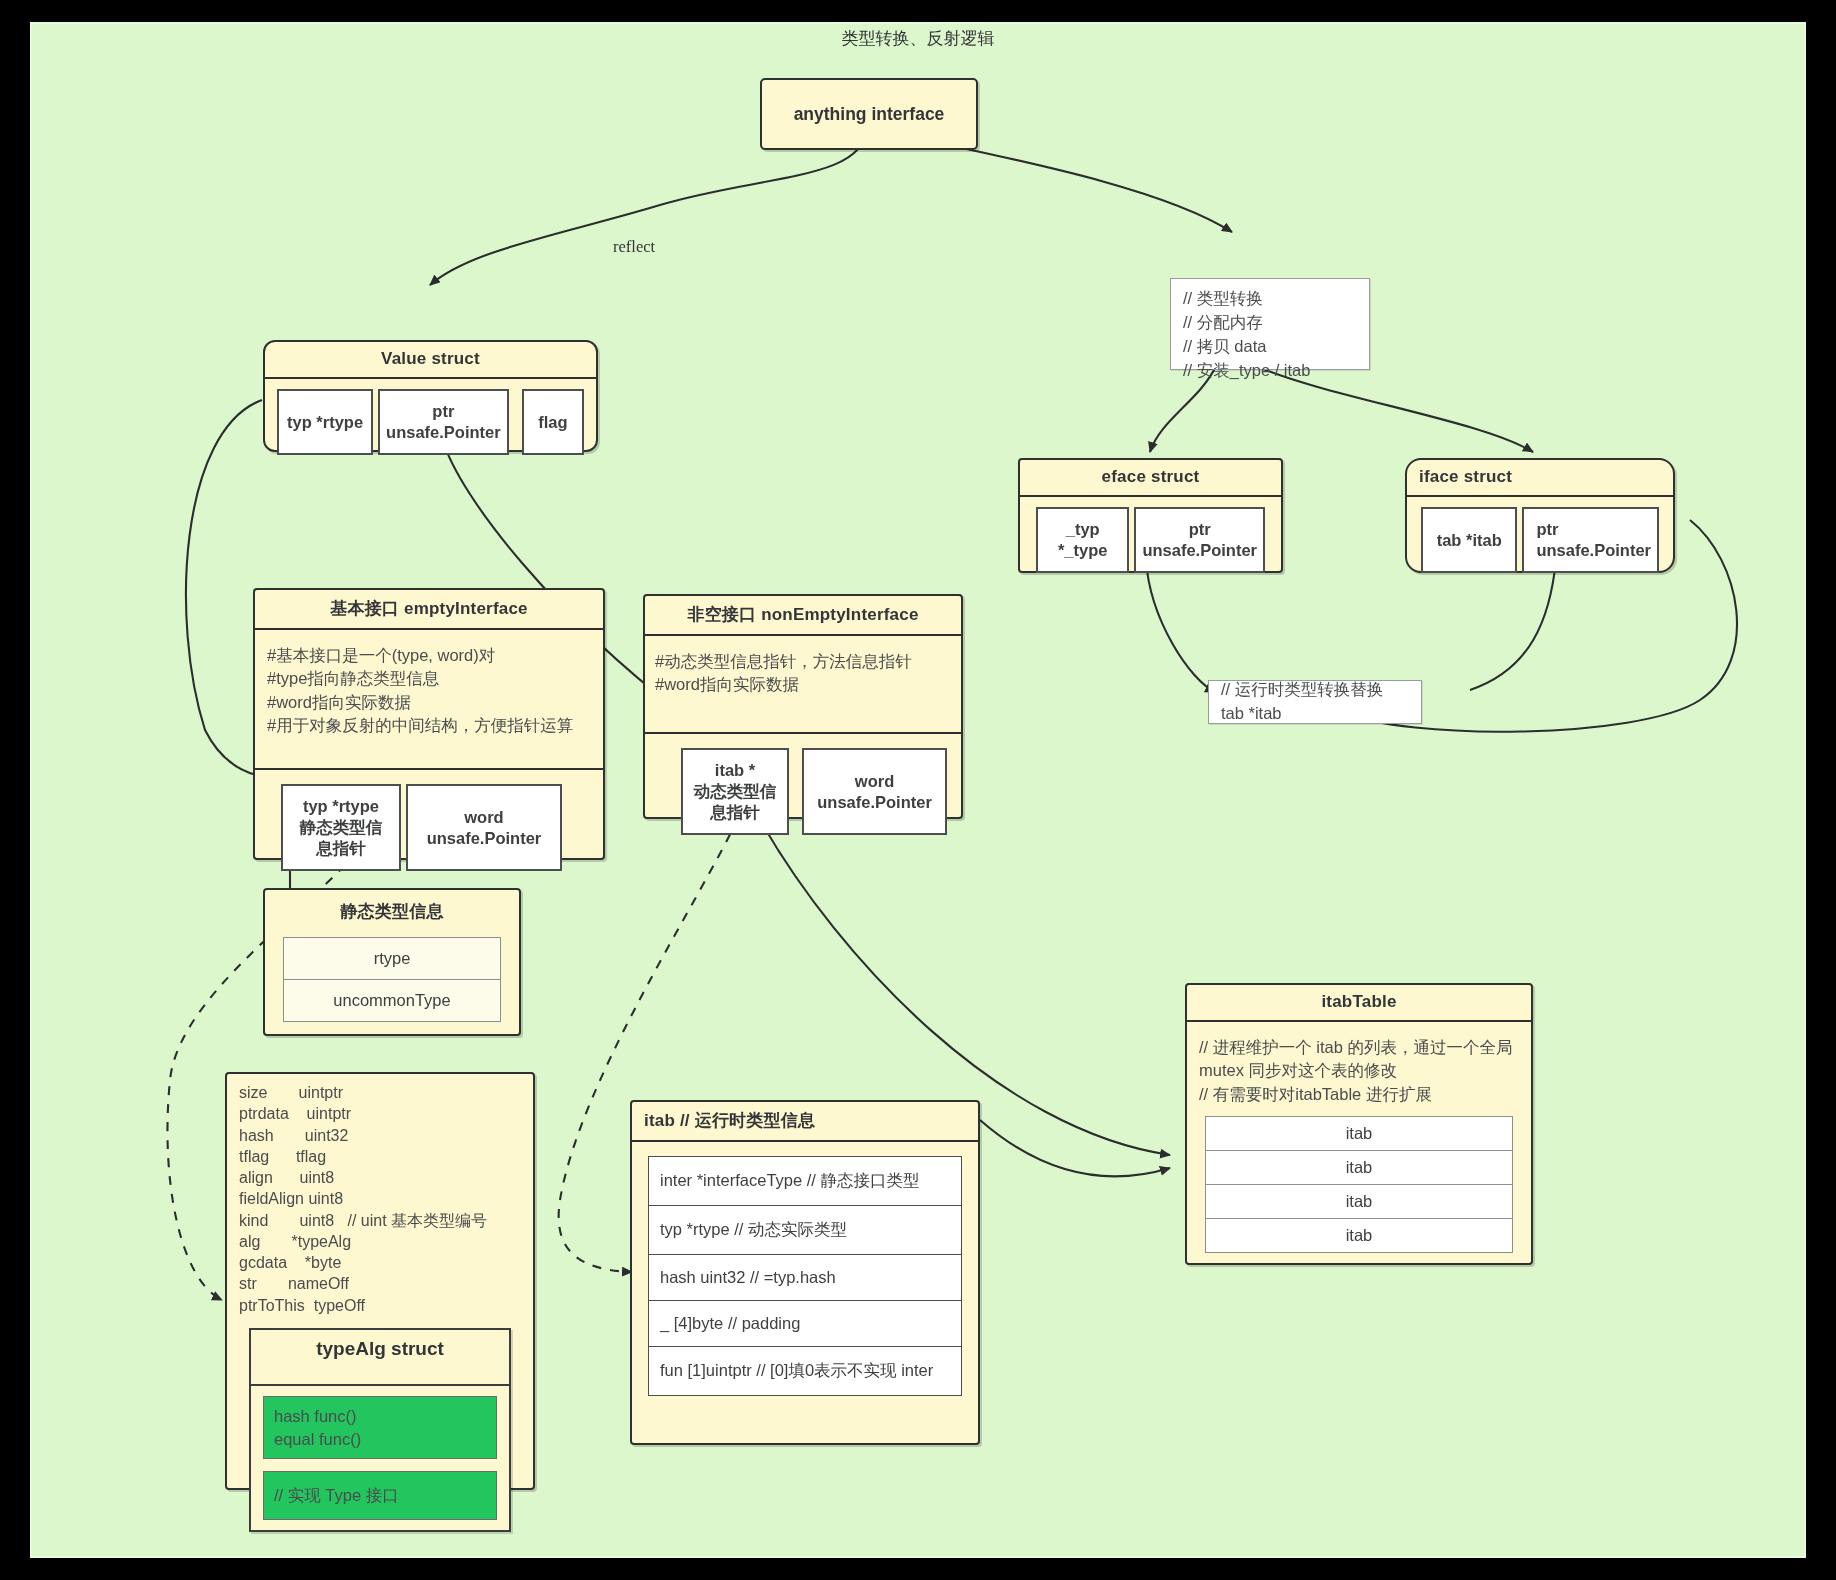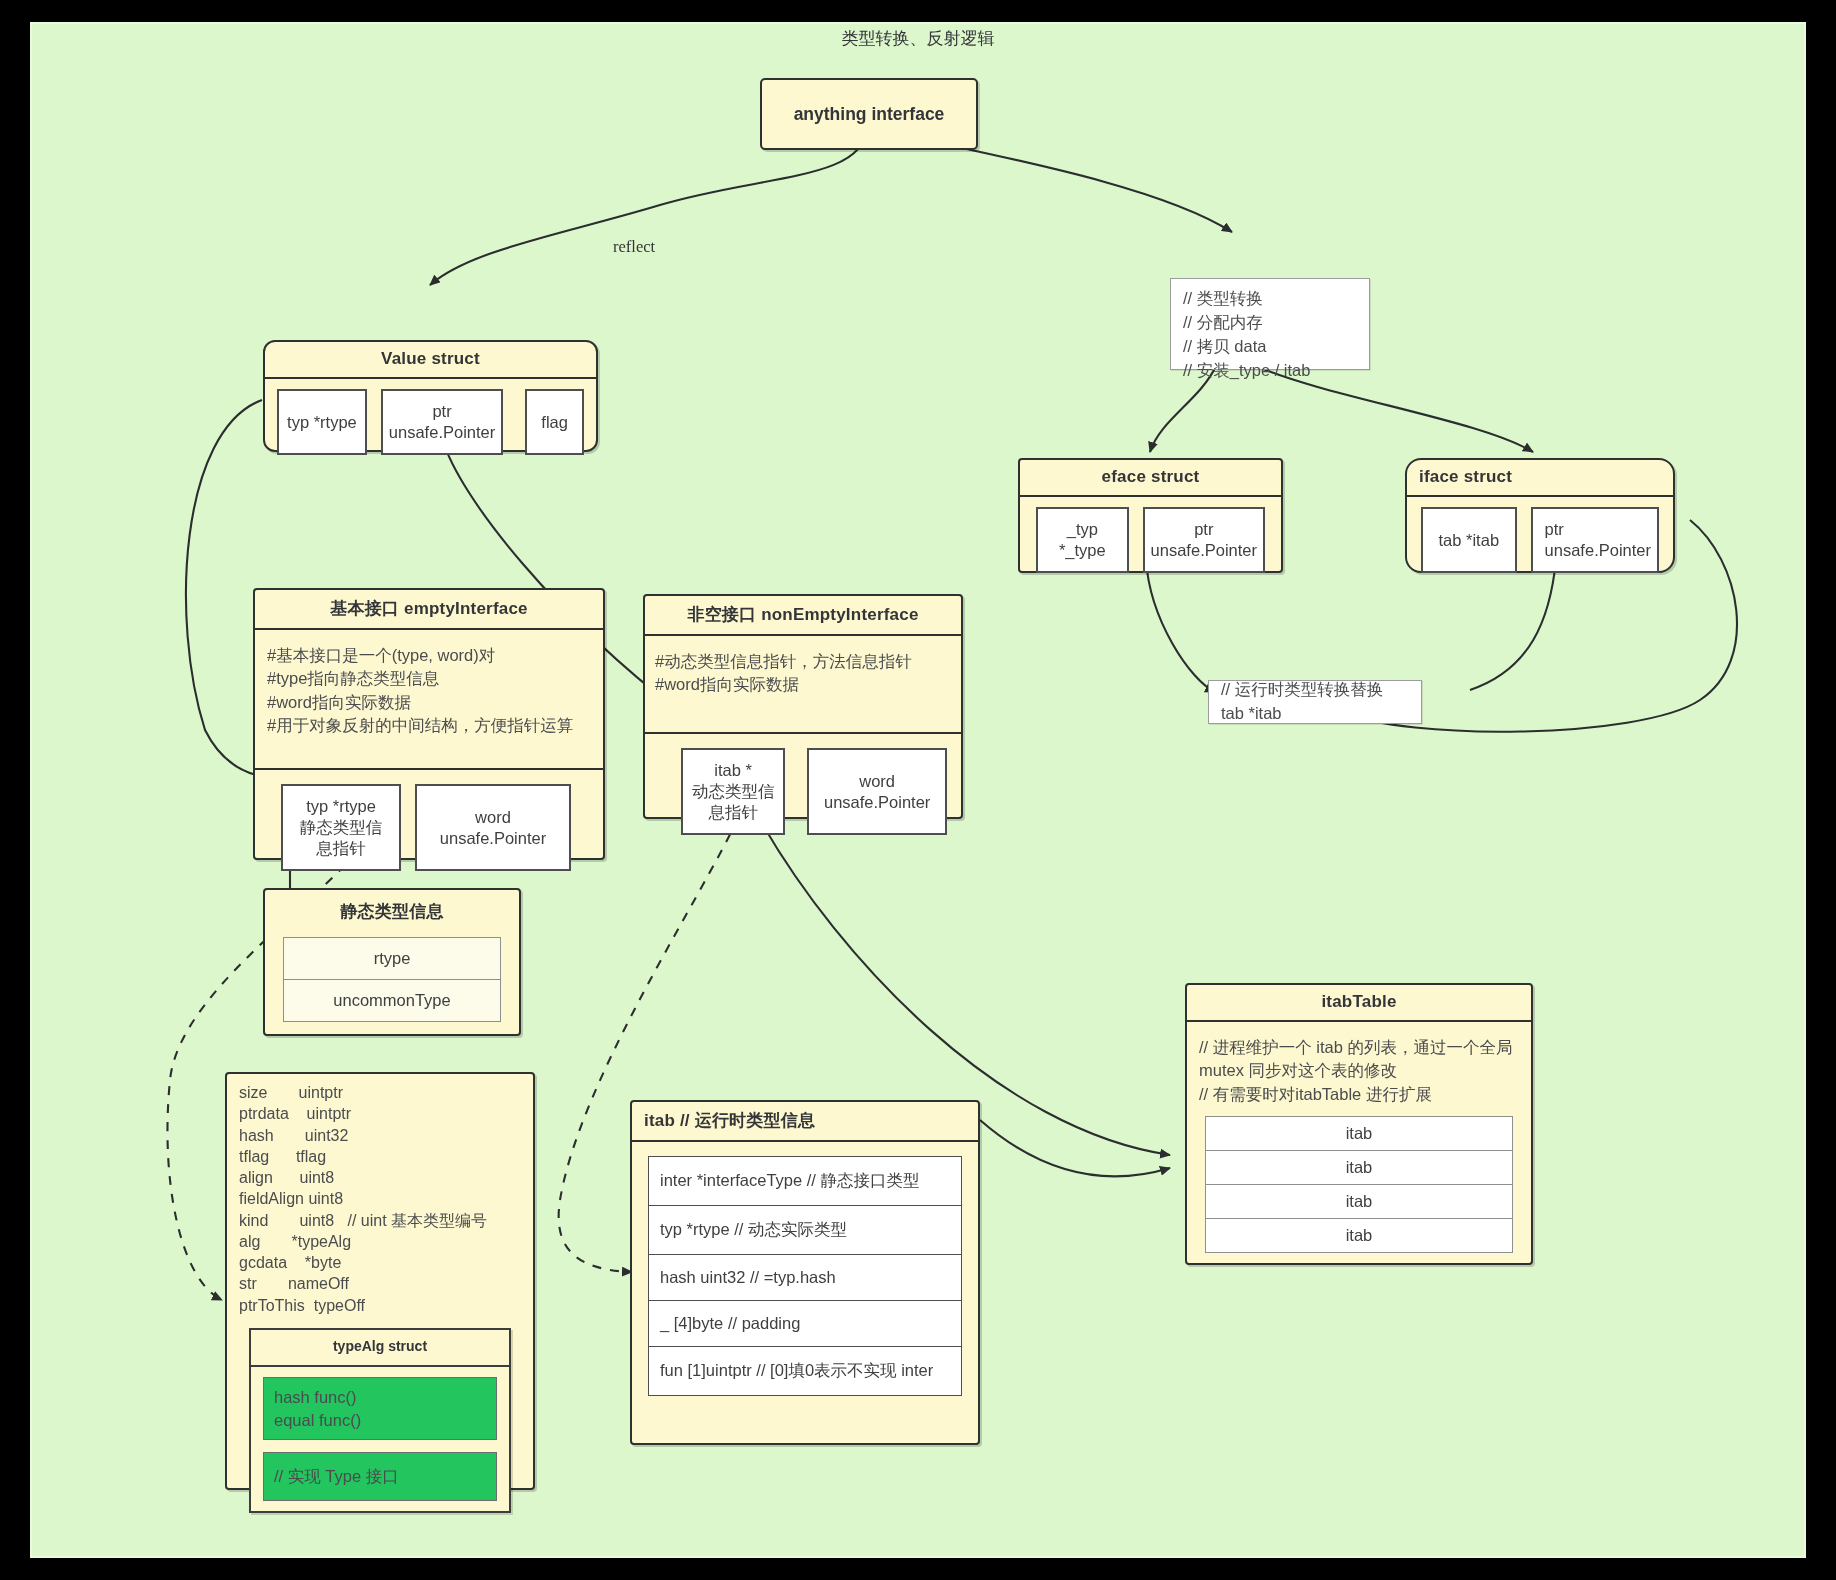--- a/index.html
+++ b/index.html
@@ -54,21 +54,22 @@
     color: #4a4c4e;
     font-size: 16.5px;
     line-height: 1.42;
     white-space: pre-line;
   }
 
   
   .cells {
     display: flex;
     padding: 10px 14px 14px 14px;
-    gap: 14px;
+    gap: 5px;
+    font-weight: bold;
   }
   .cell {
     background: #ffffff;
     border: 2px solid #4c4e50;
     color: #3d3f41;
     font-size: 16.5px;
     line-height: 1.28;
     text-align: center;
     display: flex;
     align-items: center;
@@ -124,22 +125,22 @@
 
   .inner-uml {
     background: #fdf8d0;
     border: 2px solid #3b3d3f;
     box-shadow: 2px 2px 0 rgba(0,0,0,0.15);
   }
   .inner-title {
     text-align: center;
     font-weight: bold;
     color: #333538;
-    font-size: 14px;
-    padding: 8px 4px 11px 4px;
+    font-size: 19px;
+    padding: 8px 4px 24px 4px;
     border-bottom: 2px solid #3b3d3f;
   }
   .inner-body {
     background: #22c55e;
     border: 1.6px solid #6a6c6e;
     color: #4a4c4e;
     font-size: 16.5px;
     line-height: 1.38;
     padding: 8px 10px;
     margin: 10px 12px;

